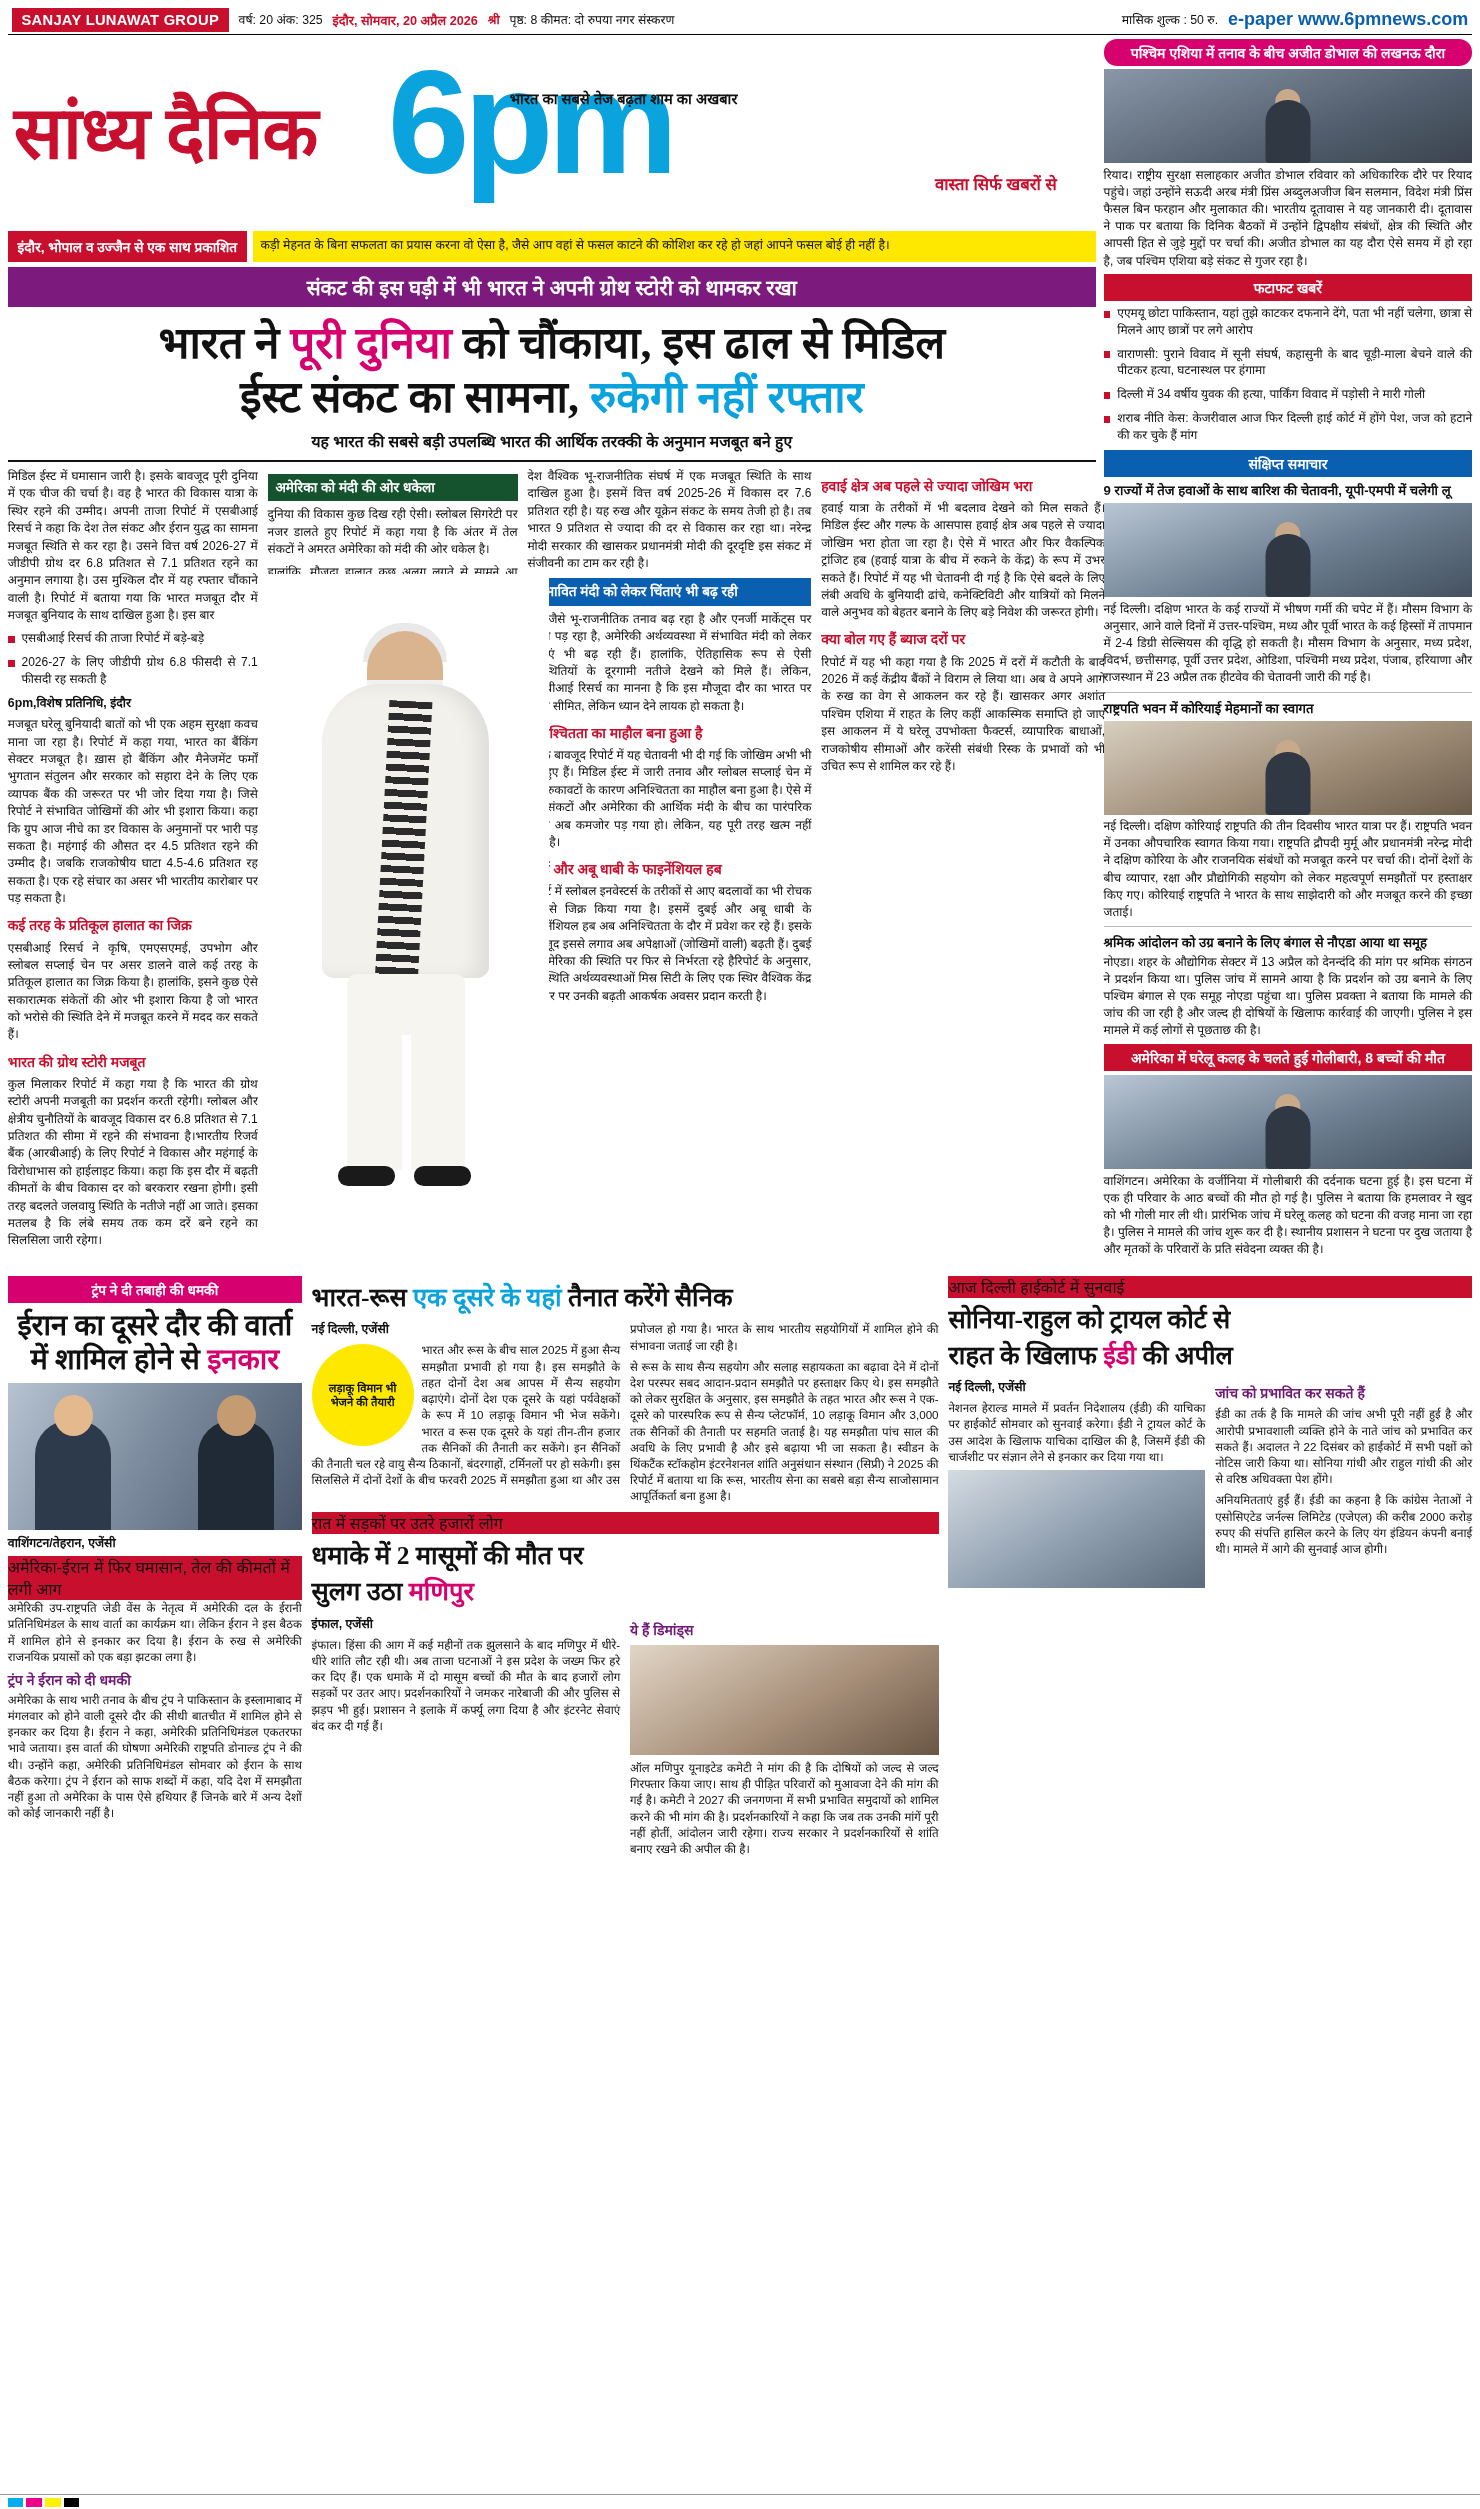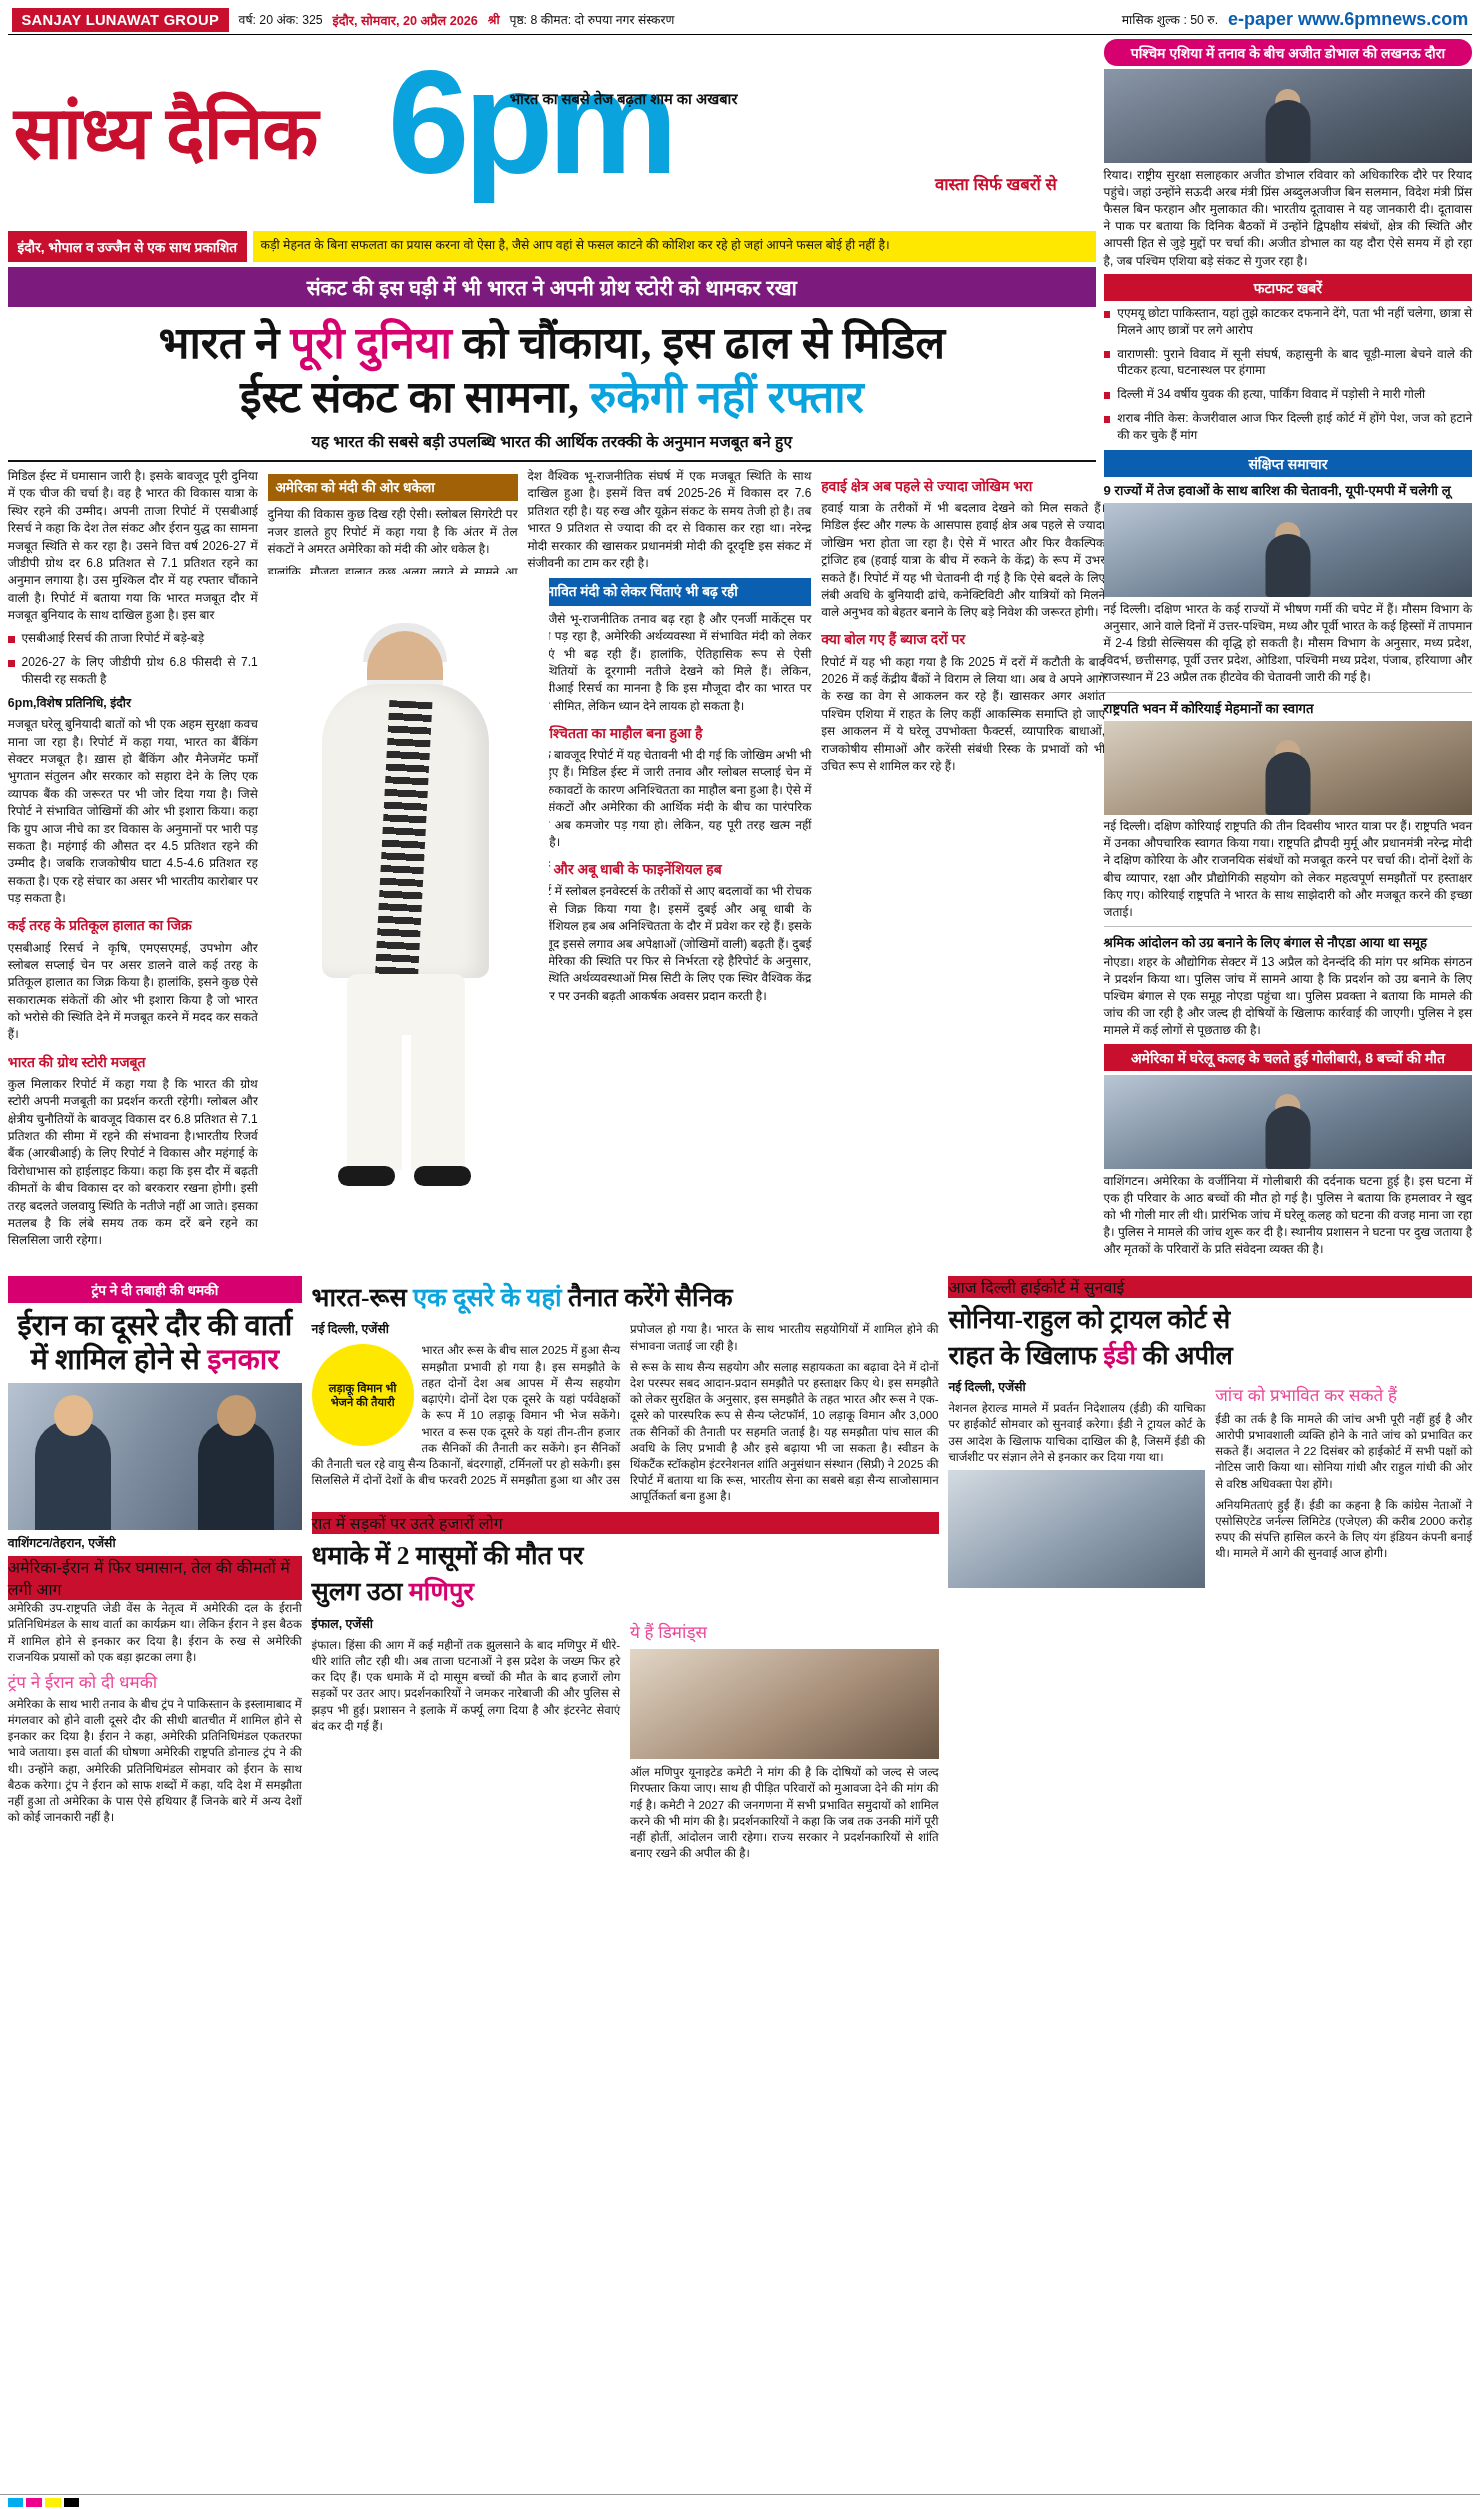--- a/index.html
+++ b/index.html
@@ -118,21 +118,21 @@
   .rule-b { border-top:2px solid #111; margin:5.9px 0; }
 
   
   .body-grid {
     display:grid; grid-template-columns:250px 250px 284px 284px; gap:9.8px;
     position:relative;
   }
   .col { font-size:12px; line-height:1.45; text-align:justify; }
   .col p { margin:0 0 5.9px 0; }
   .subhead-red {
-    background:#a16207; color:#fff; font-weight:bold; font-size:13.7px;
+    background:#14532d; color:#fff; font-weight:bold; font-size:13.7px;
     padding:3.9px 7.8px; margin:5.9px 0 4.9px 0;
   }
   .subhead-blue { background:#0a5fb0; }
   .subhead-plain {
     font-weight:bold; color:#c8102e; font-size:14px; margin:7.8px 0 3.9px 0;
   }
   .byline { font-weight:bold; font-size:12.3px; margin-bottom:3.9px; }
   .photo-modi {
     position:absolute; left:257px; top:106px; width:284px; height:647px;
     z-index:3;
@@ -207,21 +207,21 @@
   .ph-sonia {
     width:100%; height:118px; margin:4.9px 0;
     background:linear-gradient(150deg,#d4dbe2,#93a2b2 50%,#5c6b7c);
   }
   .circle-note {
     width:102px; height:102px; border-radius:50%; background:#ffe800;
     display:flex; align-items:center; justify-content:center; text-align:center;
     font-size:11.3px; font-weight:bold; line-height:1.25; padding:5.9px;
     float:left; margin:2px 7.8px 3.9px 0;
   }
-  .mini-sub { font-weight:normal; font-size:17px; color:#ec4899; margin:4.9px 0 2.9px 0; }
+  .mini-sub { font-weight:bold; font-size:14px; color:#701a75; margin:4.9px 0 2.9px 0; }
   .two-col { column-count:2; column-gap:9.8px; }
   .small { font-size:11.6px; line-height:1.4; text-align:justify; }
   .small p { margin:0 0 4.9px 0; }
 
   .cmyk { position:absolute; left:7.8px; bottom:2px; display:flex; gap:2.9px; }
   .cmyk i { width:15.7px; height:8.8px; display:block; }
   .footline { position:absolute; left:0; bottom:13.7px; width:100%; border-top:1px solid #999; }
 </style>
 </head>
 <body>

